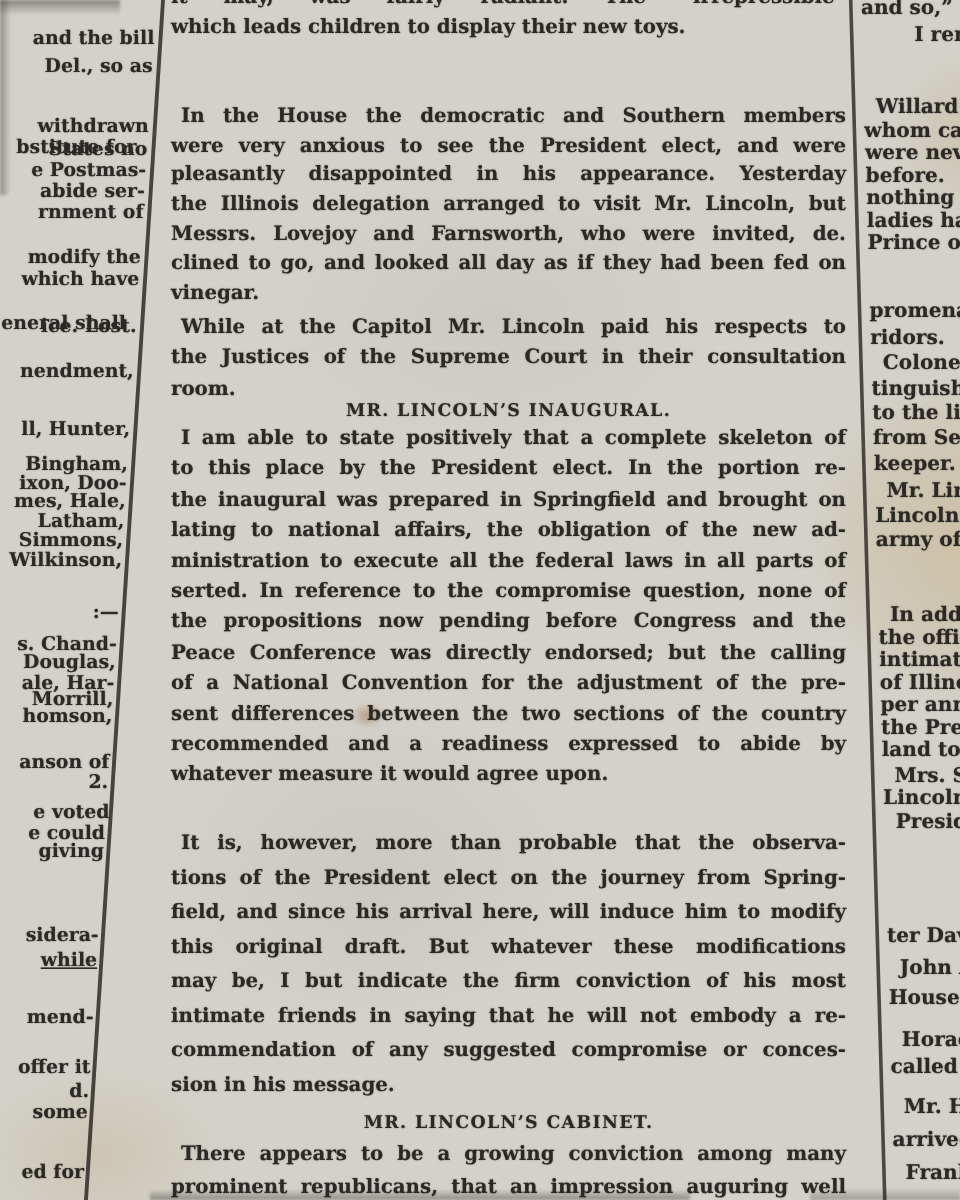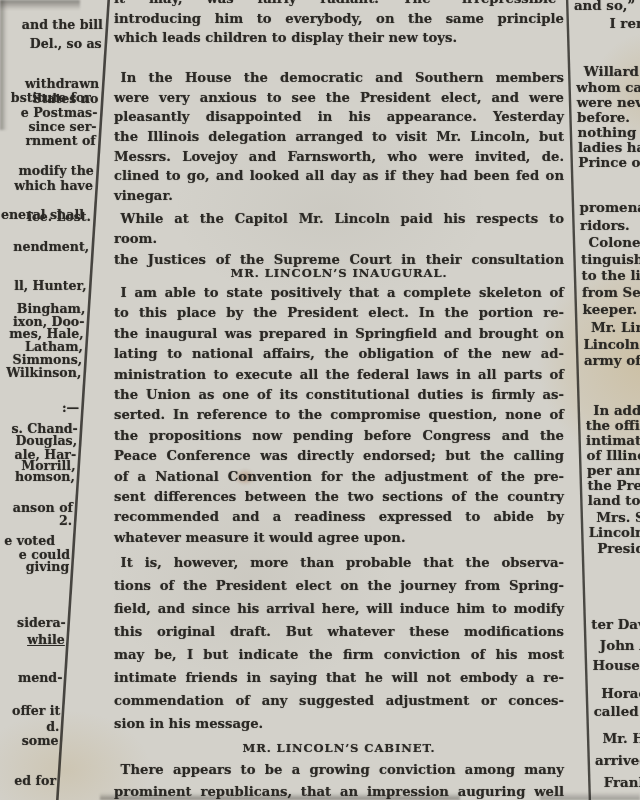--- a/index.html
+++ b/index.html
@@ -84,21 +84,21 @@
     <line x1="567" y1="-5" x2="590" y2="805" stroke="#23211d" stroke-width="2.4" stroke-opacity="0.78"></line>
   </svg>
 
   <div class="col col-left" id="col-left">
       <div class="frag left-frag" style="top: 18px; right: 9.116px;">and the bill</div>
       <div class="frag left-frag" style="top: 37px; right: 10.294px;">Del., so as</div>
       <div class="frag left-frag" style="top: 63px; right: 21px; margin-top: 28px;">bstitute for</div>
       <div class="frag left-frag" style="top: 77px; right: 12.774px;">withdrawn</div>
       <div class="frag left-frag" style="top: 92px; right: 13.704px;">States no</div>
       <div class="frag left-frag" style="top: 106px; right: 14.572px;">e Postmas-</div>
-      <div class="frag left-frag" style="top: 120px; right: 15.44px;">since ser-</div>
+      <div class="frag left-frag" style="top: 120px; right: 15.44px;">abide ser-</div>
       <div class="frag left-frag" style="top: 134px; right: 16.308px;">rnment of</div>
       <div class="frag left-frag" style="top: 164px; right: 18.168px;">modify the</div>
       <div class="frag left-frag" style="top: 179px; right: 19.098px;">which have</div>
       <div class="frag left-frag" style="top: 196px; right: 28px; margin-top: 12px;">eneral shall</div>
       <div class="frag left-frag" style="top: 210px; right: 21.02px;">ice.  Lost.</div>
       <div class="frag left-frag" style="top: 240px; right: 22.88px;">nendment,</div>
       <div class="frag left-frag" style="top: 279px; right: 25.298px;">ll, Hunter,</div>
       <div class="frag left-frag" style="top: 302px; right: 26.724px;">Bingham,</div>
       <div class="frag left-frag" style="top: 315px; right: 27.53px;">ixon, Doo-</div>
       <div class="frag left-frag" style="top: 327px; right: 28.274px;">mes, Hale,</div>
@@ -106,75 +106,73 @@
       <div class="frag left-frag" style="top: 353px; right: 29.886px;">Simmons,</div>
       <div class="frag left-frag" style="top: 366px; right: 30.692px;">Wilkinson,</div>
       <div class="frag left-frag" style="top: 401px; right: 32.862px;">:—</div>
       <div class="frag left-frag" style="top: 422px; right: 34.164px;">s. Chand-</div>
       <div class="frag left-frag" style="top: 434px; right: 34.908px;">Douglas,</div>
       <div class="frag left-frag" style="top: 448px; right: 35.776px;">ale, Har-</div>
       <div class="frag left-frag" style="top: 459px; right: 36.458px;">Morrill,</div>
       <div class="frag left-frag" style="top: 470px; right: 37.14px;">homson,</div>
       <div class="frag left-frag" style="top: 501px; right: 39.062px;">anson of</div>
       <div class="frag left-frag" style="top: 514px; right: 39.868px;">2.</div>
-      <div class="frag left-frag" style="top: 534px; right: 57px;">e voted</div>
+      <div class="frag left-frag" style="top: 534px; right: 39px;">e voted</div>
       <div class="frag left-frag" style="top: 548px; right: 41.976px;">e could</div>
       <div class="frag left-frag" style="top: 560px; right: 42.72px;">giving</div>
       <div class="frag left-frag" style="top: 616px; right: 46.192px;">sidera-</div>
       <div class="frag left-frag" style="top: 633px; right: 47.246px; text-decoration: underline;">while</div>
       <div class="frag left-frag" style="top: 671px; right: 49.602px;">mend-</div>
       <div class="frag left-frag" style="top: 704px; right: 51.648px;">offer it</div>
       <div class="frag left-frag" style="top: 720px; right: 52.64px;">d.</div>
       <div class="frag left-frag" style="top: 734px; right: 53.508px;">some</div>
       <div class="frag left-frag" style="top: 774px; right: 55.988px;">ed for</div>
     </div>
   <div class="col col-center" id="col-center">
       <div class="block" style="top: -11px; --pitch: 19.5px;">
         <div class="line">it may, was fairly radiant.  The “irrepressible”</div>
-        <div class="line">introducing him to everybody, on the same principle</div>
         <div class="line last">which leads children to display their new toys.</div>
       </div>
       <div class="block" style="top: 68px; --pitch: 19.7px;">
         <div class="line"> In the House the democratic and Southern members</div>
         <div class="line">were very anxious to see the President elect, and were</div>
         <div class="line">pleasantly disappointed in his appearance.  Yesterday</div>
         <div class="line">the Illinois delegation arranged to visit Mr. Lincoln, but</div>
         <div class="line">Messrs. Lovejoy and Farnsworth, who were invited, de.</div>
         <div class="line">clined to go, and looked all day as if they had been fed on</div>
         <div class="line last">vinegar.</div>
       </div>
       <div class="block" style="top: 209px; --pitch: 20.3px;">
         <div class="line"> While at the Capitol Mr. Lincoln paid his respects to</div>
+        <div class="line">the Justices of the Supreme Court in their consultation</div>
         <div class="line last">room.</div>
-        <div class="line">the Justices of the Supreme Court in their consultation</div>
       </div>
       <div class="heading" style="top: 266px;">MR. LINCOLN’S INAUGURAL.</div>
       <div class="block" style="top: 283px; --pitch: 20.4px;">
         <div class="line"> I am able to state positively that a complete skeleton of</div>
         <div class="line">to this place by the President elect.  In the portion re-</div>
         <div class="line">the inaugural was prepared in Springfield and brought on</div>
         <div class="line">lating to national affairs, the obligation of the new ad-</div>
         <div class="line">ministration to execute all the federal laws in all parts of</div>
-        <div class="line">the Union as one of its constitutional duties is firmly as-</div>
         <div class="line">serted.  In reference to the compromise question, none of</div>
         <div class="line">the propositions now pending before Congress and the</div>
         <div class="line">Peace Conference was directly endorsed; but the calling</div>
         <div class="line">of a National Convention for the adjustment of the pre-</div>
         <div class="line">sent differences between the two sections of the country</div>
         <div class="line">recommended and a readiness expressed to abide by</div>
         <div class="line last">whatever measure it would agree upon.</div>
       </div>
       <div class="block" style="top: 551px; --pitch: 23px;">
         <div class="line"> It is, however, more than probable that the observa-</div>
         <div class="line">tions of the President elect on the journey from Spring-</div>
         <div class="line">field, and since his arrival here, will induce him to modify</div>
         <div class="line">this original draft.  But whatever these modifications</div>
         <div class="line">may be, I but indicate the firm conviction of his most</div>
         <div class="line">intimate friends in saying that he will not embody a re-</div>
-        <div class="line">commendation of any suggested adjustment or conces-</div>
+        <div class="line">commendation of any suggested compromise or conces-</div>
         <div class="line last">sion in his message.</div>
       </div>
       <div class="heading" style="top: 741px;">MR. LINCOLN’S CABINET.</div>
       <div class="block" style="top: 759px; --pitch: 22px;">
         <div class="line"> There appears to be a growing conviction among many</div>
         <div class="line">prominent republicans, that an impression auguring well</div>
       </div>
     </div>
   <div class="col col-right" id="col-right">
       <div class="frag right-frag" style="top: -2px; left: 573.944px;">and so,”</div>

